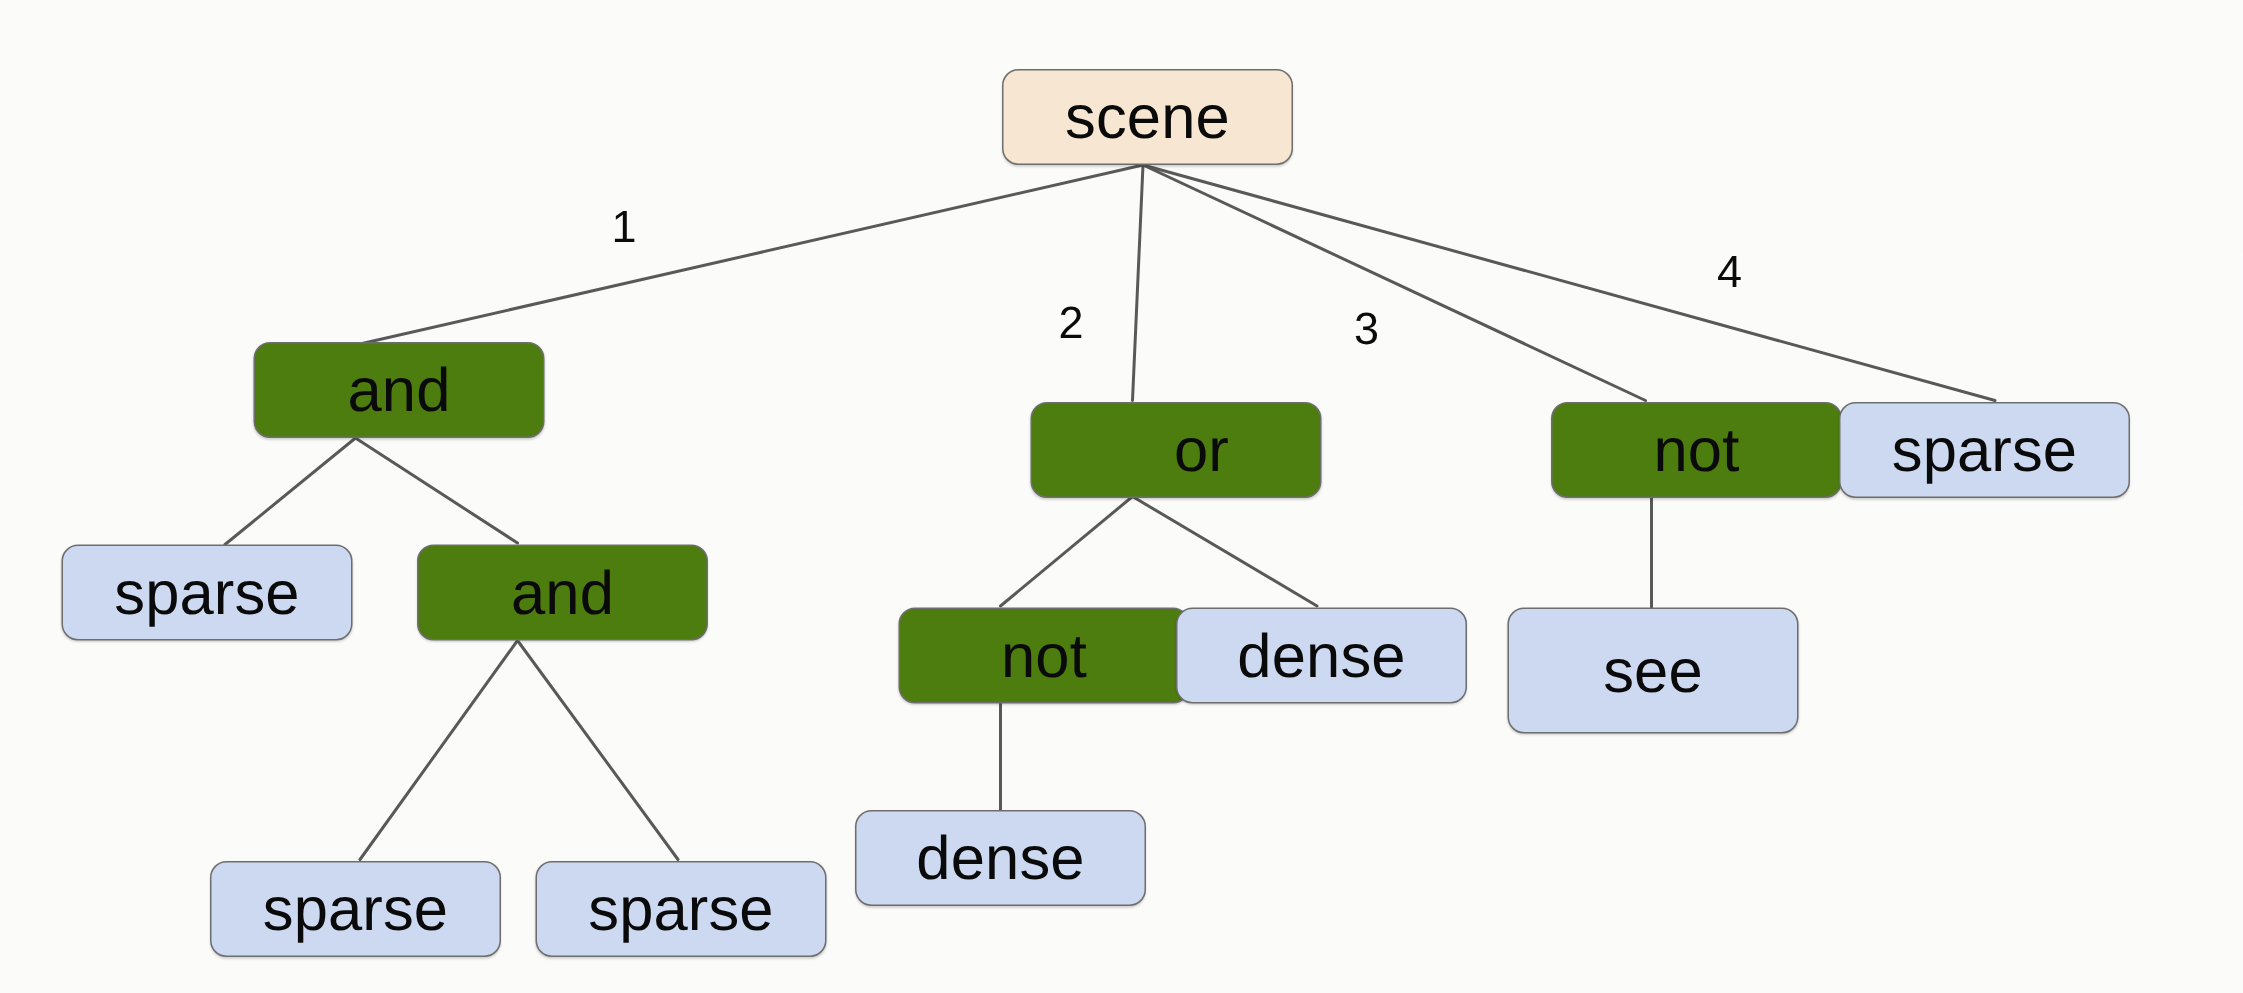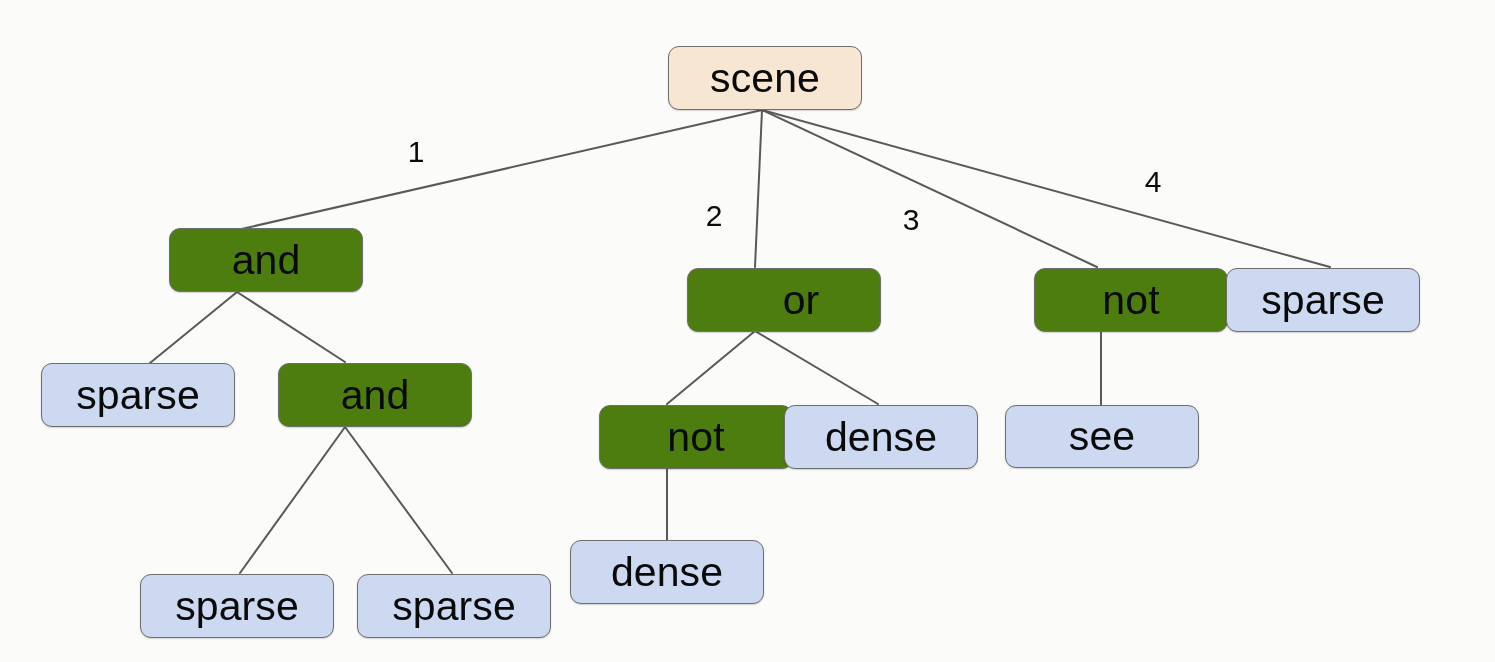--- a/index.html
+++ b/index.html
@@ -88,21 +88,21 @@
       </div>
       <div class="node op" style="left: 249px; top: 363px; width: 194px; height: 64px;">
         <span>and</span>
       </div>
       <div class="node op" style="left: 570px; top: 405px; width: 194px; height: 64px;">
         <span>not</span>
       </div>
       <div class="node leaf" style="left: 784px; top: 405px; width: 194px; height: 64px;">
         <span>dense</span>
       </div>
-      <div class="node leaf" style="left: 1005px; top: 405px; width: 194px; height: 63px;">
+      <div class="node leaf" style="left: 1005px; top: 405px; width: 194px; height: 84px;">
         <span>see</span>
       </div>
       <div class="node leaf" style="left: 570px; top: 540px; width: 194px; height: 64px;">
         <span>dense</span>
       </div>
       <div class="node leaf" style="left: 140px; top: 574px; width: 194px; height: 64px;">
         <span>sparse</span>
       </div>
       <div class="node leaf" style="left: 357px; top: 574px; width: 194px; height: 64px;">
         <span>sparse</span>

